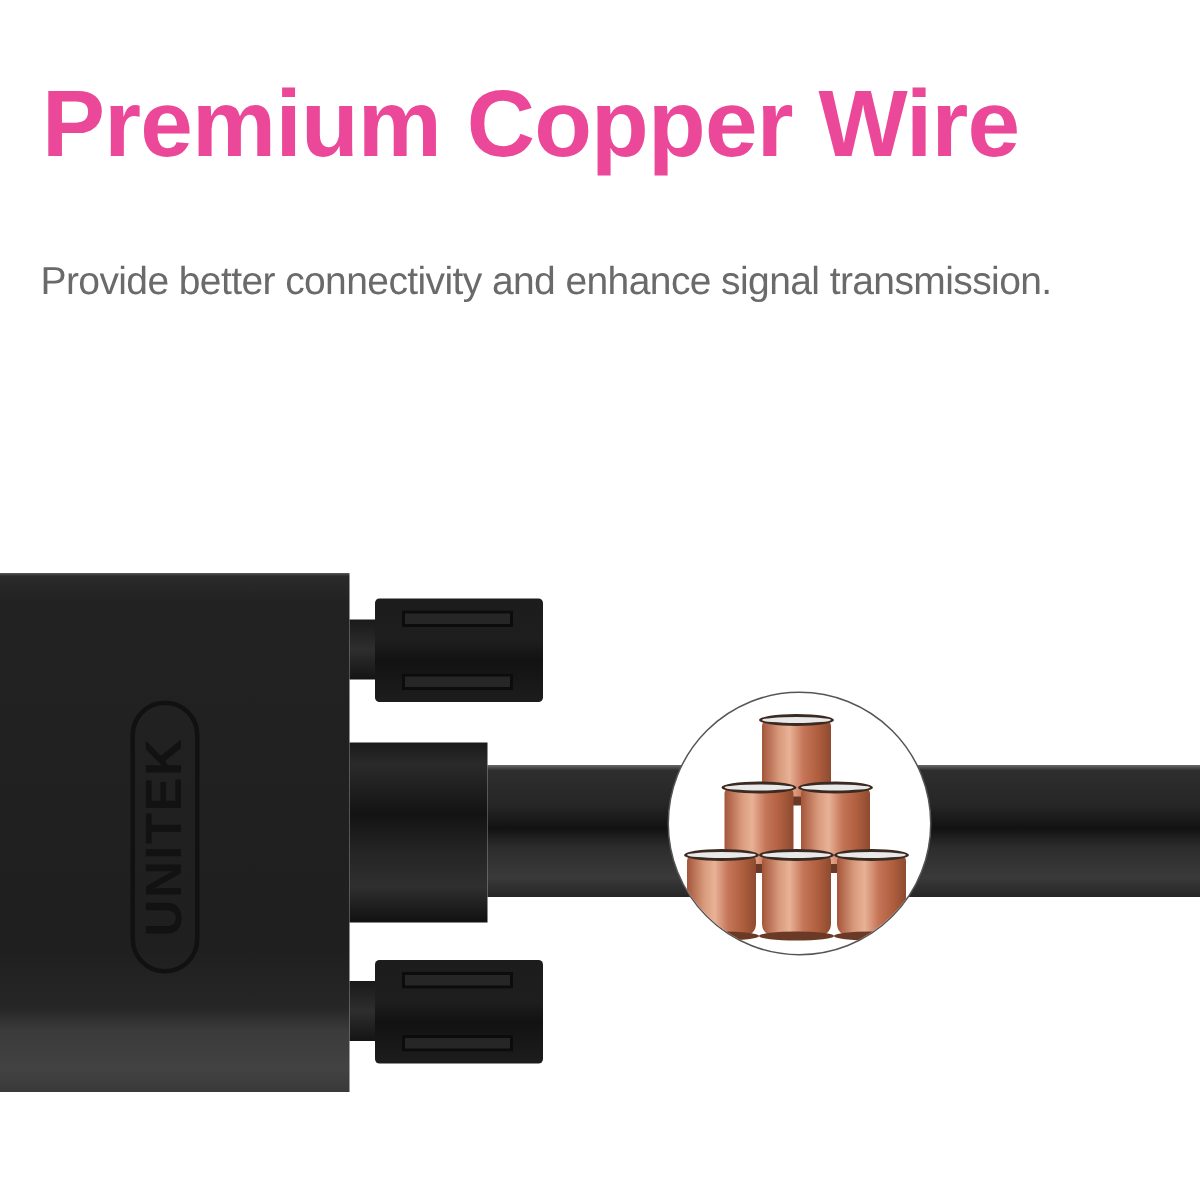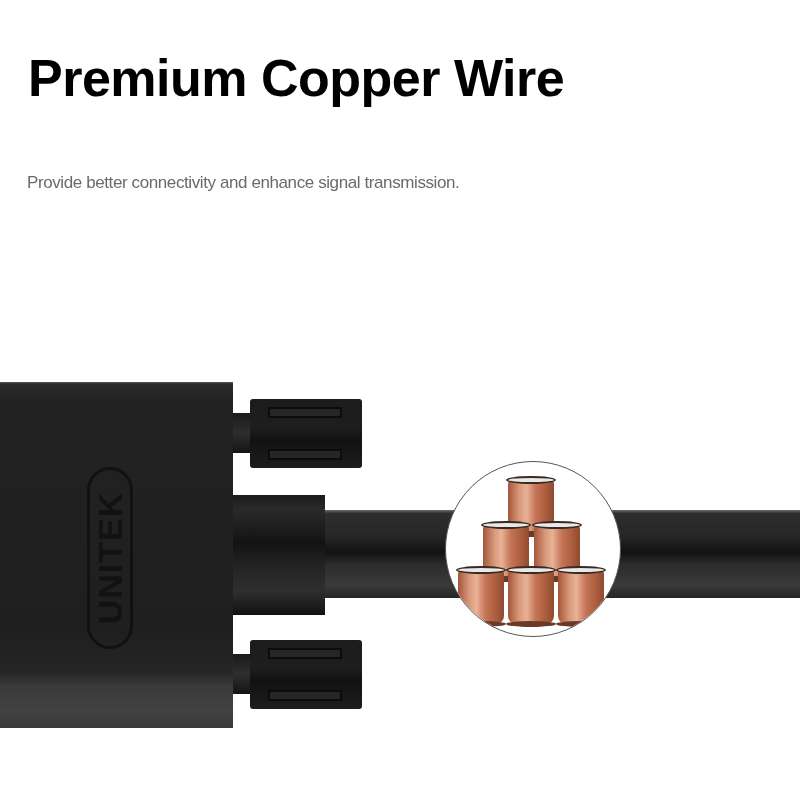--- a/index.html
+++ b/index.html
@@ -1,18 +1,18 @@
 <!DOCTYPE html>
 <html><head>
 <meta charset="utf-8">
 <style>
   html, body { margin:0; padding:0; }
   body { width:800px; height:800px; background:#ffffff; position:relative; overflow:hidden; font-family:"Liberation Sans", sans-serif; }
-  .title { position:absolute; left:28px; top:52px; font-size:52px; font-weight:bold; color:#000000; letter-spacing:-0.5px; white-space:nowrap; line-height:1; }
-  .subtitle { position:absolute; left:27px; top:174px; font-size:17px; color:#6a6a6a; white-space:nowrap; line-height:1; letter-spacing:-0.4px; }
+  .title { position:absolute; left:28px; top:52px; font-size:63px; font-weight:bold; color:#ec4899; letter-spacing:-0.5px; white-space:nowrap; line-height:1; }
+  .subtitle { position:absolute; left:27px; top:174px; font-size:26px; color:#6a6a6a; white-space:nowrap; line-height:1; letter-spacing:-0.4px; }
 
   .product { position:absolute; left:0; top:0; width:800px; height:800px; }
   .body-main { position:absolute; left:0; top:382px; width:233px; height:346px;
     background:linear-gradient(to bottom,#5a5a5a 0px,#2a2a2a 2px,#222 20px,#1f1f1f 250px,#262626 290px,#3b3b3b 305px,#424242 330px,#3a3a3a 346px);
   }
   .logo { position:absolute; left:87px; top:467px; width:46px; height:182px; border:3px solid #111; border-radius:24px; box-sizing:border-box; }
   .logo-text { position:absolute; left:110px; top:558px; transform:translate(-50%,-50%) rotate(-90deg); font-weight:bold; font-size:34px; color:#121212; letter-spacing:1px; white-space:nowrap; }
 
   .shaft { position:absolute; left:233px; width:20px; height:40px; background:linear-gradient(to bottom,#1a1a1a,#2e2e2e 50%,#141414); }
   .screw { position:absolute; left:250px; width:112px; height:69px; border-radius:3px;

